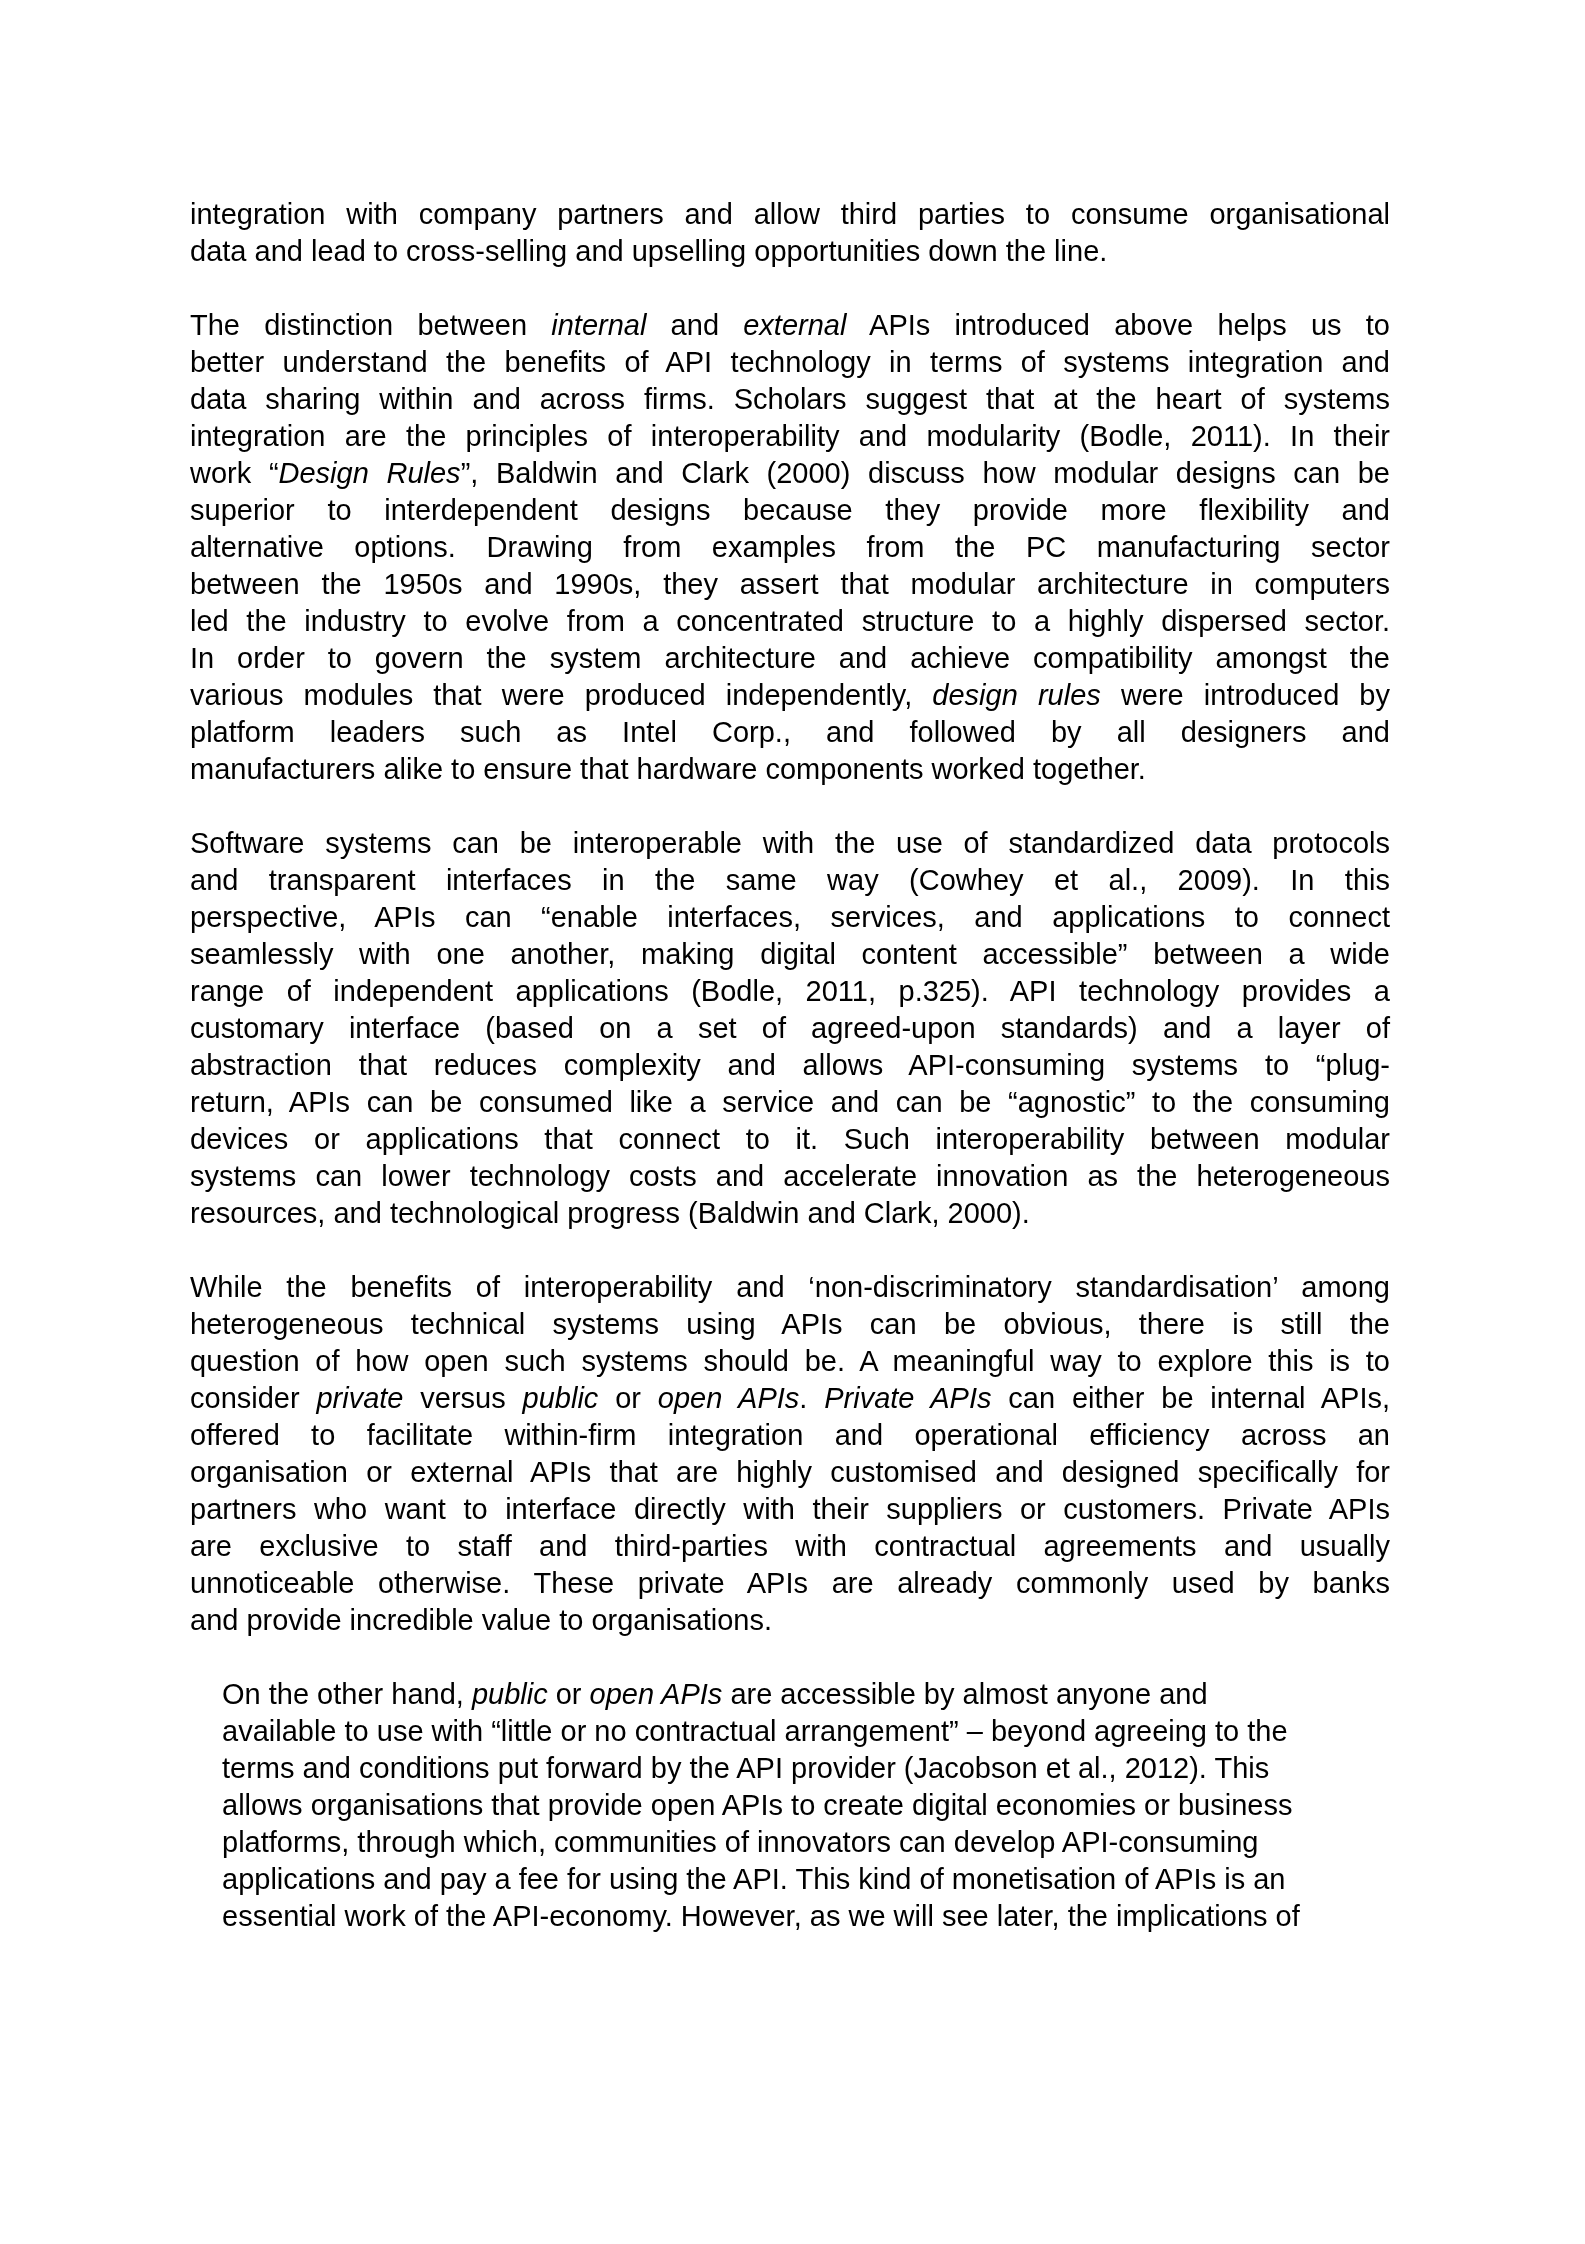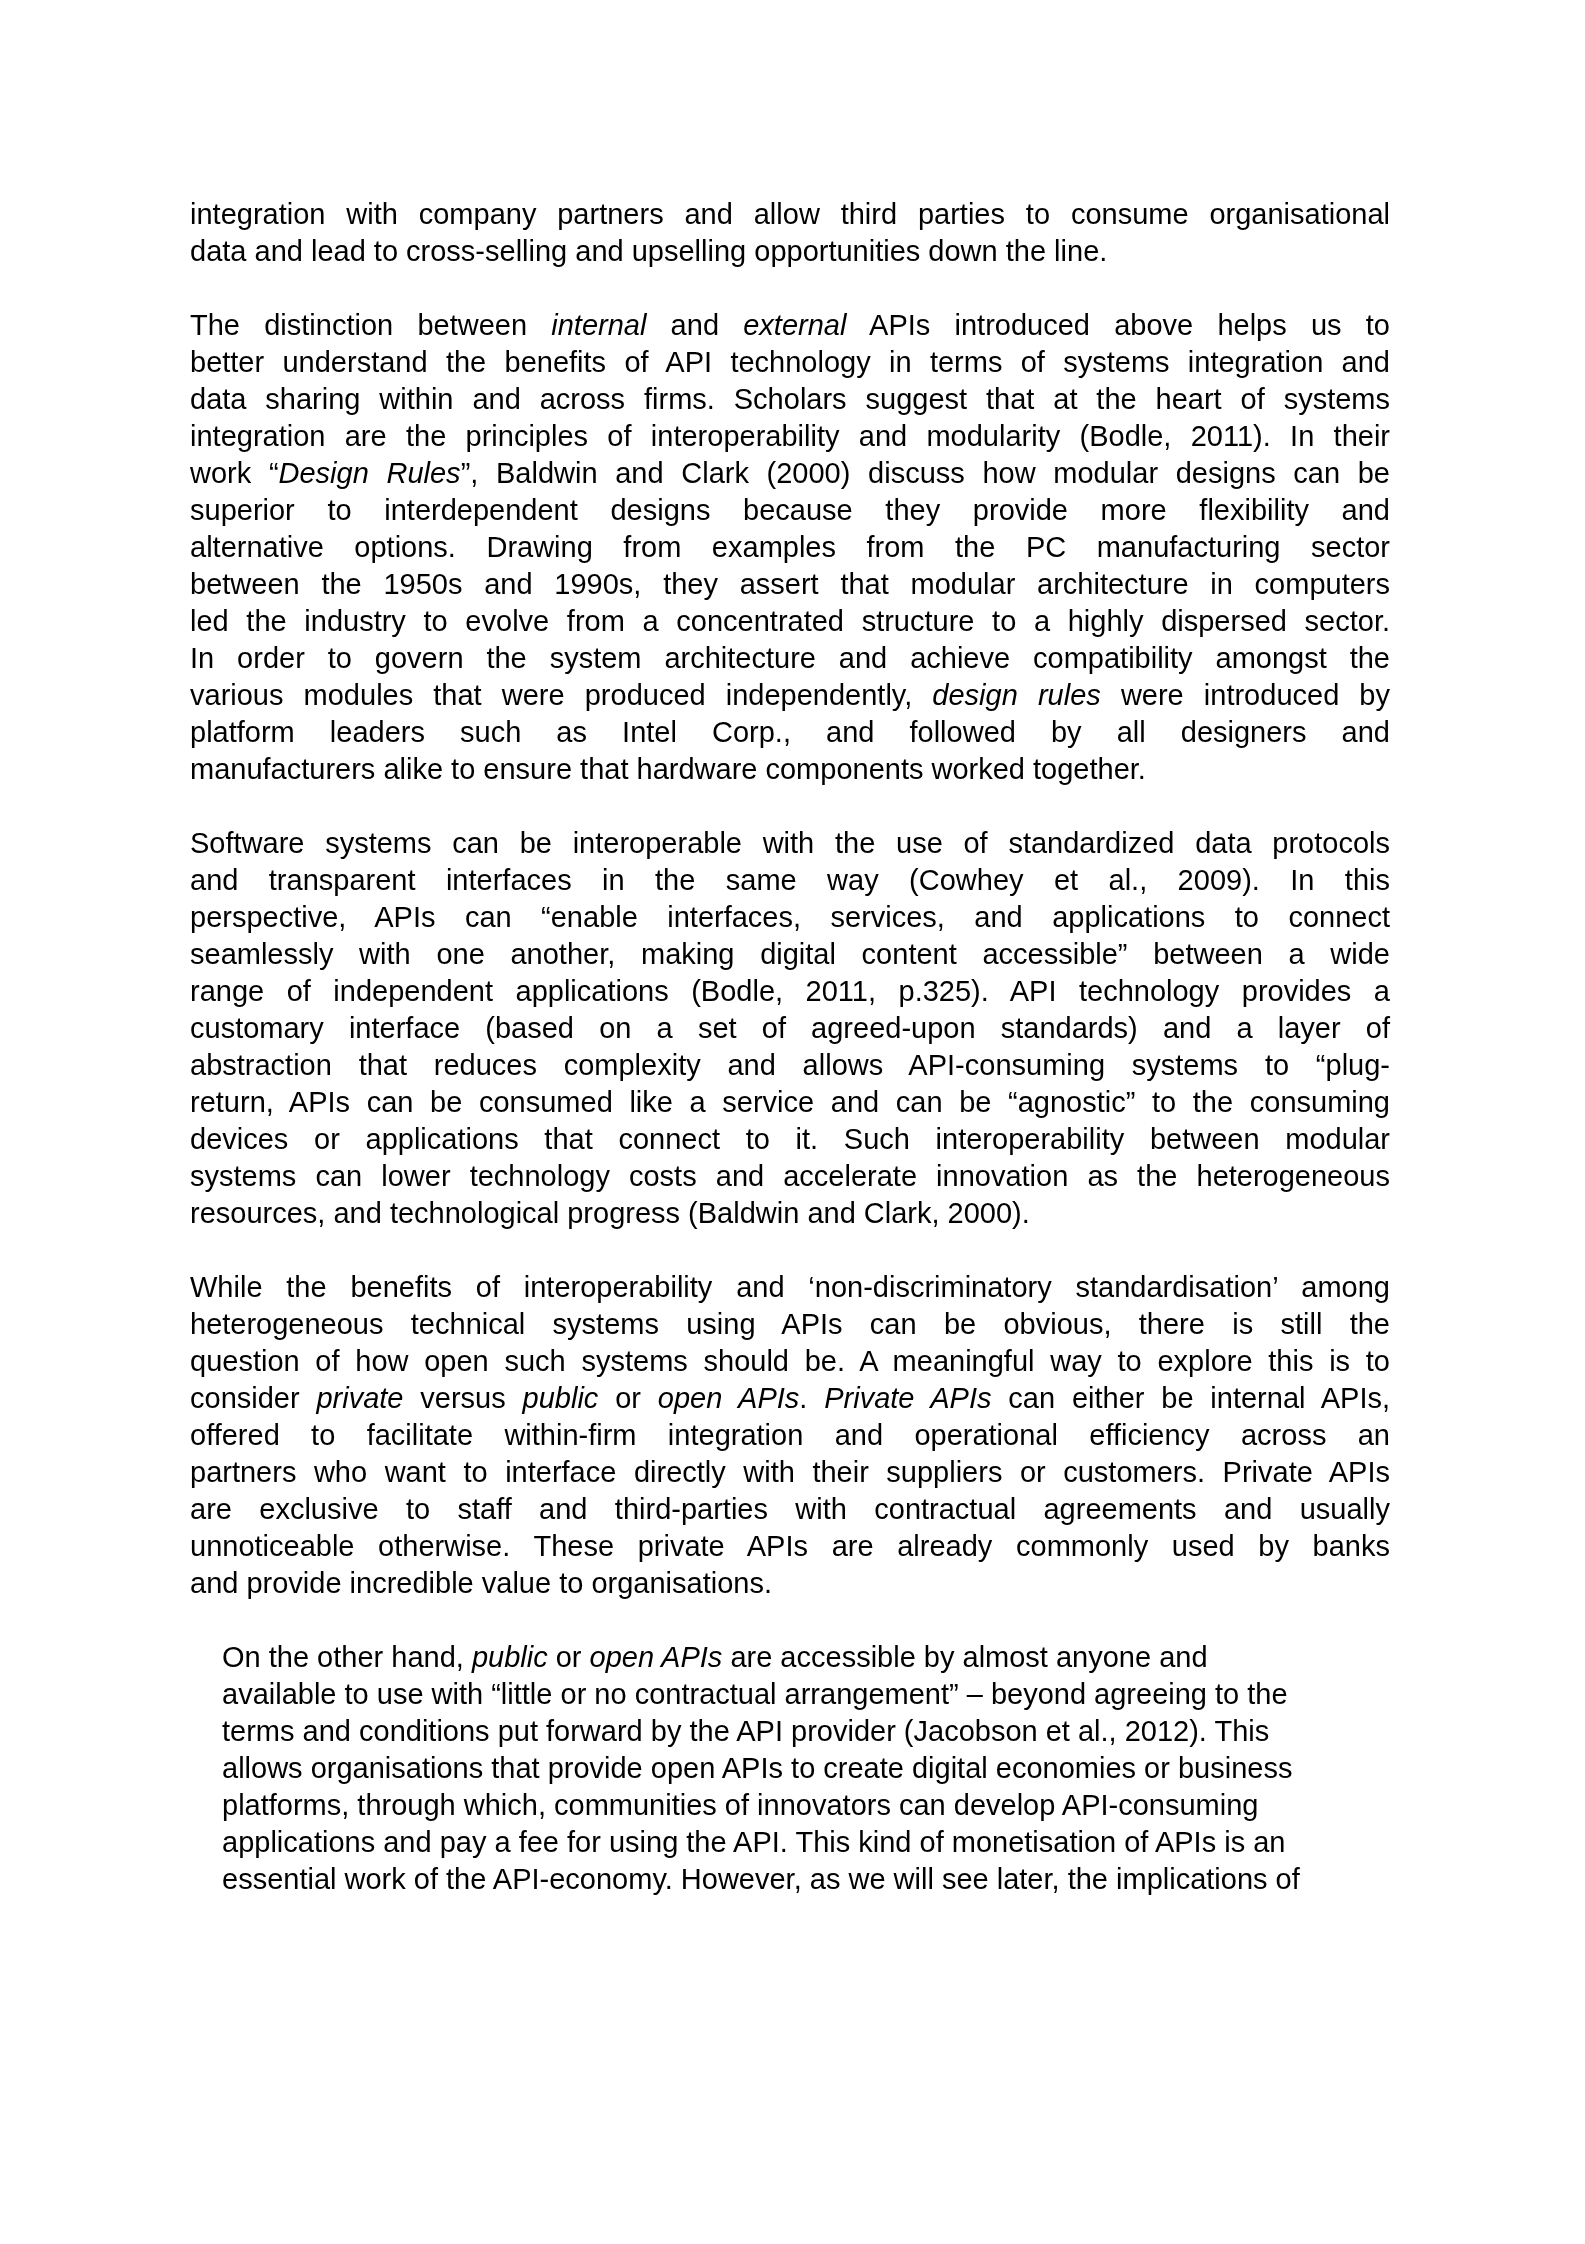--- a/index.html
+++ b/index.html
@@ -98,20 +98,21 @@
         <div class="line jfull"><span>devices or applications that connect to it. Such interoperability between modular</span></div>
         <div class="line jfull"><span>systems can lower technology costs and accelerate innovation as the heterogeneous</span></div>
         <div class="line"><span>resources, and technological progress (Baldwin and Clark, 2000).</span></div>
       </div>
       <div class="para justify">
         <div class="line jfull"><span>While the benefits of interoperability and ‘non-discriminatory standardisation’ among</span></div>
         <div class="line jfull"><span>heterogeneous technical systems using APIs can be obvious, there is still the</span></div>
         <div class="line jfull"><span>question of how open such systems should be. A meaningful way to explore this is to</span></div>
         <div class="line jfull"><span>consider </span><i>private</i><span> versus </span><i>public</i><span> or </span><i>open APIs</i><span>. </span><i>Private APIs</i><span> can either be internal APIs,</span></div>
         <div class="line jfull"><span>offered to facilitate within-firm integration and operational efficiency across an</span></div>
+        <div class="line jfull"><span>organisation or external APIs that are highly customised and designed specifically for</span></div>
         <div class="line jfull"><span>partners who want to interface directly with their suppliers or customers. Private APIs</span></div>
         <div class="line jfull"><span>are exclusive to staff and third-parties with contractual agreements and usually</span></div>
         <div class="line jfull"><span>unnoticeable otherwise. These private APIs are already commonly used by banks</span></div>
         <div class="line"><span>and provide incredible value to organisations.</span></div>
       </div>
       <div class="para left">
         <div class="line"><span>On the other hand, </span><i>public</i><span> or </span><i>open APIs</i><span> are accessible by almost anyone and</span></div>
         <div class="line"><span>available to use with “little or no contractual arrangement” – beyond agreeing to the</span></div>
         <div class="line"><span>terms and conditions put forward by the API provider (Jacobson et al., 2012). This</span></div>
         <div class="line"><span>allows organisations that provide open APIs to create digital economies or business</span></div>

